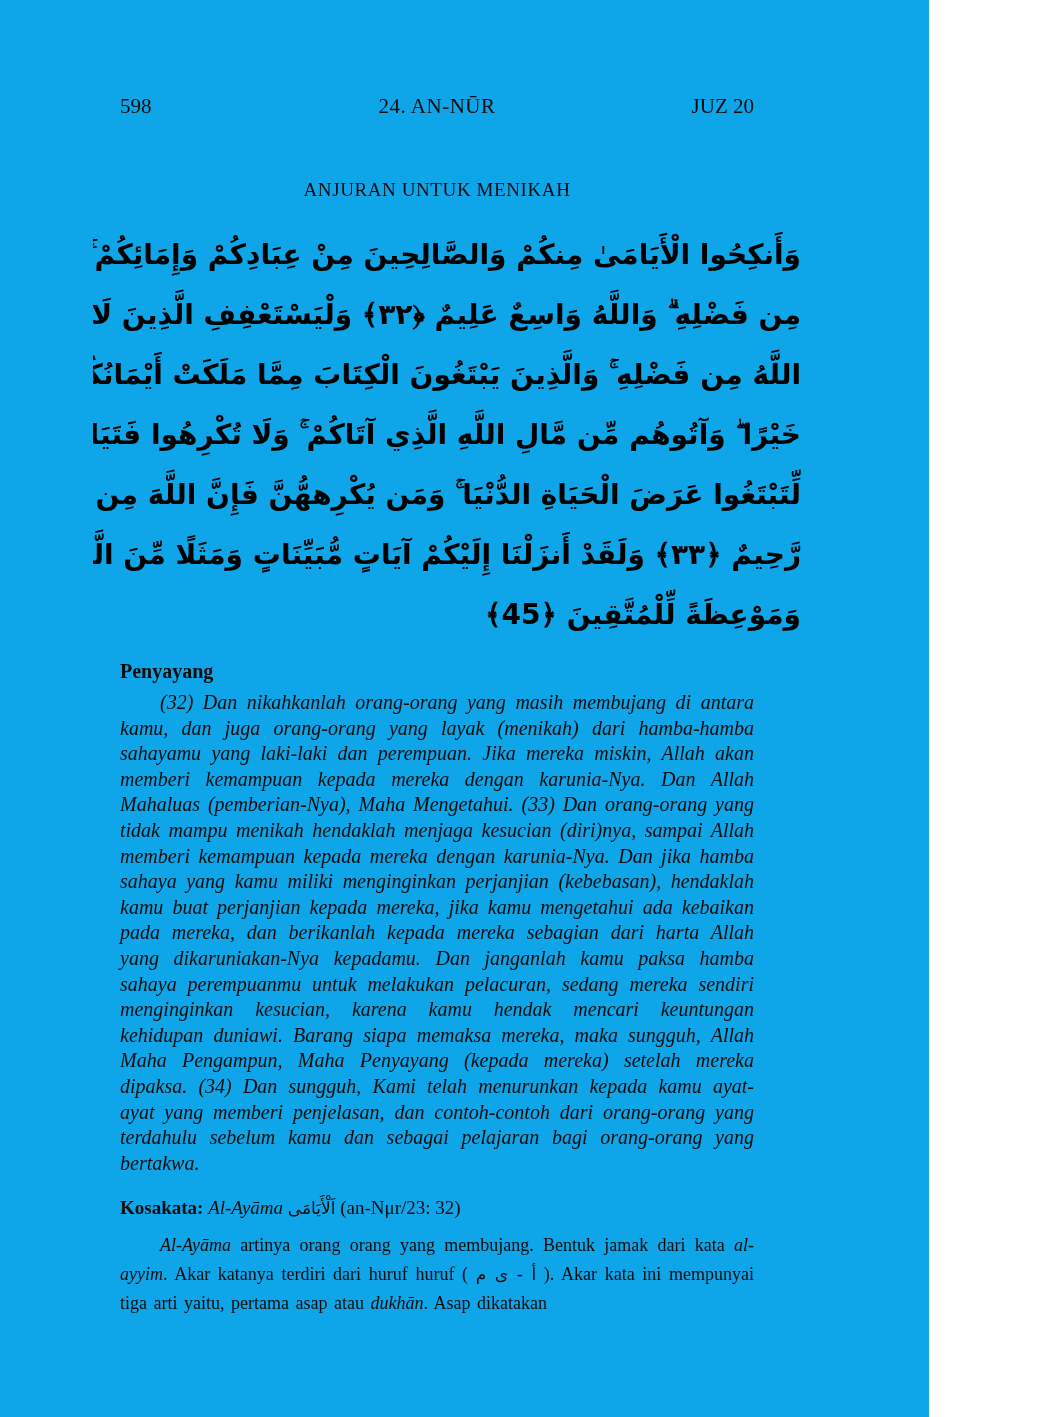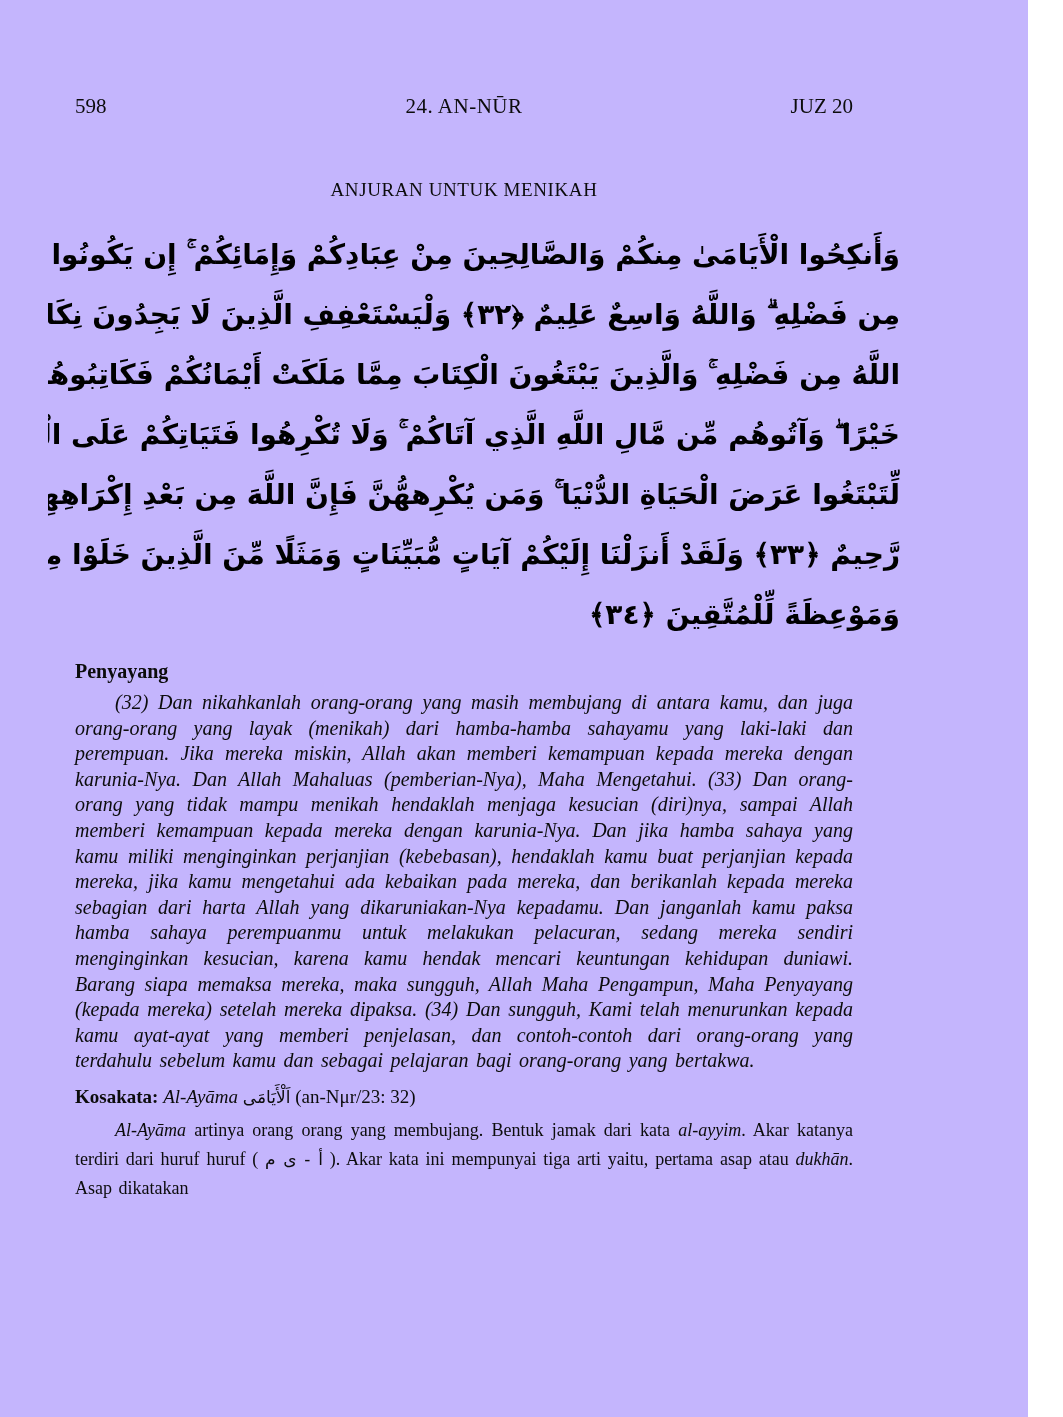--- a/index.html
+++ b/index.html
@@ -1,24 +1,24 @@
 <!DOCTYPE html>
 <html><head>
 <meta charset="utf-8">
 <style>
   * { margin: 0; padding: 0; box-sizing: border-box; }
   html, body { background: #ffffff; }
   .page {
     position: relative;
-    width: 1028px;
+    width: 929px;
     height: 1417px;
-    background: #c4b5fd;
+    background: #0ea5e9;
     color: #0c0c0c;
     font-family: "Liberation Serif", serif;
-    padding: 78px 175px 0 75px;
+    padding: 78px 175px 0 120px;
     overflow: hidden;
   }
   
   .running-header {
     display: grid;
     grid-template-columns: 1fr auto 1fr;
     align-items: baseline;
     font-size: 21px;
     line-height: 24px;
   }
@@ -71,34 +71,34 @@
     font-style: italic;
     font-size: 20px;
     line-height: 25.6px;
     text-align: justify;
     text-indent: 40px;
     word-spacing: 2.5px;
   }
 
   
   .kosakata-heading {
-    margin-top: 4px;
+    margin-top: 17px;
     font-size: 19px;
-    line-height: 38px;
+    line-height: 30px;
   }
   .kosakata-heading .label { font-weight: bold; }
   .kosakata-heading .term  { font-style: italic; }
   .arabic-inline {
     font-family: "DejaVu Sans", sans-serif;
     direction: rtl;
     unicode-bidi: isolate;
     font-size: 17px;
   }
   .kosakata-para {
-    margin-top: 0;
+    margin-top: 8px;
     font-size: 18px;
     line-height: 29px;
     text-align: justify;
     text-indent: 40px;
     word-spacing: 2px;
   }
   .seg-italic { font-style: italic; }
 </style>
 </head>
 <body>
@@ -113,21 +113,21 @@
 
   <div class="section-title">ANJURAN UNTUK MENIKAH</div>
 
   <div class="quran" dir="rtl" lang="ar">
     <div class="quran-line">وَأَنكِحُوا الْأَيَامَىٰ مِنكُمْ وَالصَّالِحِينَ مِنْ عِبَادِكُمْ وَإِمَائِكُمْ ۚ إِن يَكُونُوا فُقَرَاءَ يُغْنِهِمُ اللَّهُ</div>
     <div class="quran-line">مِن فَضْلِهِ ۗ وَاللَّهُ وَاسِعٌ عَلِيمٌ ﴿٣٢﴾ وَلْيَسْتَعْفِفِ الَّذِينَ لَا يَجِدُونَ نِكَاحًا حَتَّىٰ يُغْنِيَهُمُ</div>
     <div class="quran-line">اللَّهُ مِن فَضْلِهِ ۚ وَالَّذِينَ يَبْتَغُونَ الْكِتَابَ مِمَّا مَلَكَتْ أَيْمَانُكُمْ فَكَاتِبُوهُمْ إِنْ عَلِمْتُمْ فِيهِمْ</div>
     <div class="quran-line">خَيْرًا ۖ وَآتُوهُم مِّن مَّالِ اللَّهِ الَّذِي آتَاكُمْ ۚ وَلَا تُكْرِهُوا فَتَيَاتِكُمْ عَلَى الْبِغَاءِ إِنْ أَرَدْنَ تَحَصُّنًا</div>
     <div class="quran-line">لِّتَبْتَغُوا عَرَضَ الْحَيَاةِ الدُّنْيَا ۚ وَمَن يُكْرِههُّنَّ فَإِنَّ اللَّهَ مِن بَعْدِ إِكْرَاهِهِنَّ غَفُورٌ</div>
     <div class="quran-line">رَّحِيمٌ ﴿٣٣﴾ وَلَقَدْ أَنزَلْنَا إِلَيْكُمْ آيَاتٍ مُّبَيِّنَاتٍ وَمَثَلًا مِّنَ الَّذِينَ خَلَوْا مِن قَبْلِكُمْ</div>
-    <div class="quran-line flush-end">وَمَوْعِظَةً لِّلْمُتَّقِينَ ﴿٣٤﴾</div>
+    <div class="quran-line flush-end">وَمَوْعِظَةً لِّلْمُتَّقِينَ ﴿45﴾</div>
   </div>
 
   <div class="terjemah-heading">Penyayang</div>
 
   <p class="terjemah-para">(32) Dan nikahkanlah orang-orang yang masih membujang di antara kamu, dan juga orang-orang yang layak (menikah) dari hamba-hamba sahayamu yang laki-laki dan perempuan. Jika mereka miskin, Allah akan memberi kemampuan kepada mereka dengan karunia-Nya. Dan Allah Mahaluas (pemberian-Nya), Maha Mengetahui. (33) Dan orang-orang yang tidak mampu menikah hendaklah menjaga kesucian (diri)nya, sampai Allah memberi kemampuan kepada mereka dengan karunia-Nya. Dan jika hamba sahaya yang kamu miliki menginginkan perjanjian (kebebasan), hendaklah kamu buat perjanjian kepada mereka, jika kamu mengetahui ada kebaikan pada mereka, dan berikanlah kepada mereka sebagian dari harta Allah yang dikaruniakan-Nya kepadamu. Dan janganlah kamu paksa hamba sahaya perempuanmu untuk melakukan pelacuran, sedang mereka sendiri menginginkan kesucian, karena kamu hendak mencari keuntungan kehidupan duniawi. Barang siapa memaksa mereka, maka sungguh, Allah Maha Pengampun, Maha Penyayang (kepada mereka) setelah mereka dipaksa. (34) Dan sungguh, Kami telah menurunkan kepada kamu ayat-ayat yang memberi penjelasan, dan contoh-contoh dari orang-orang yang terdahulu sebelum kamu dan sebagai pelajaran bagi orang-orang yang bertakwa.</p>
 
   <div class="kosakata-heading"><span class="label">Kosakata:</span>
     <span class="term">Al-Ayāma</span>
     <span class="arabic-inline" dir="rtl" lang="ar">اَلْأَيَامَى</span>
     <span>(an-Nμr/23: 32)</span></div>

